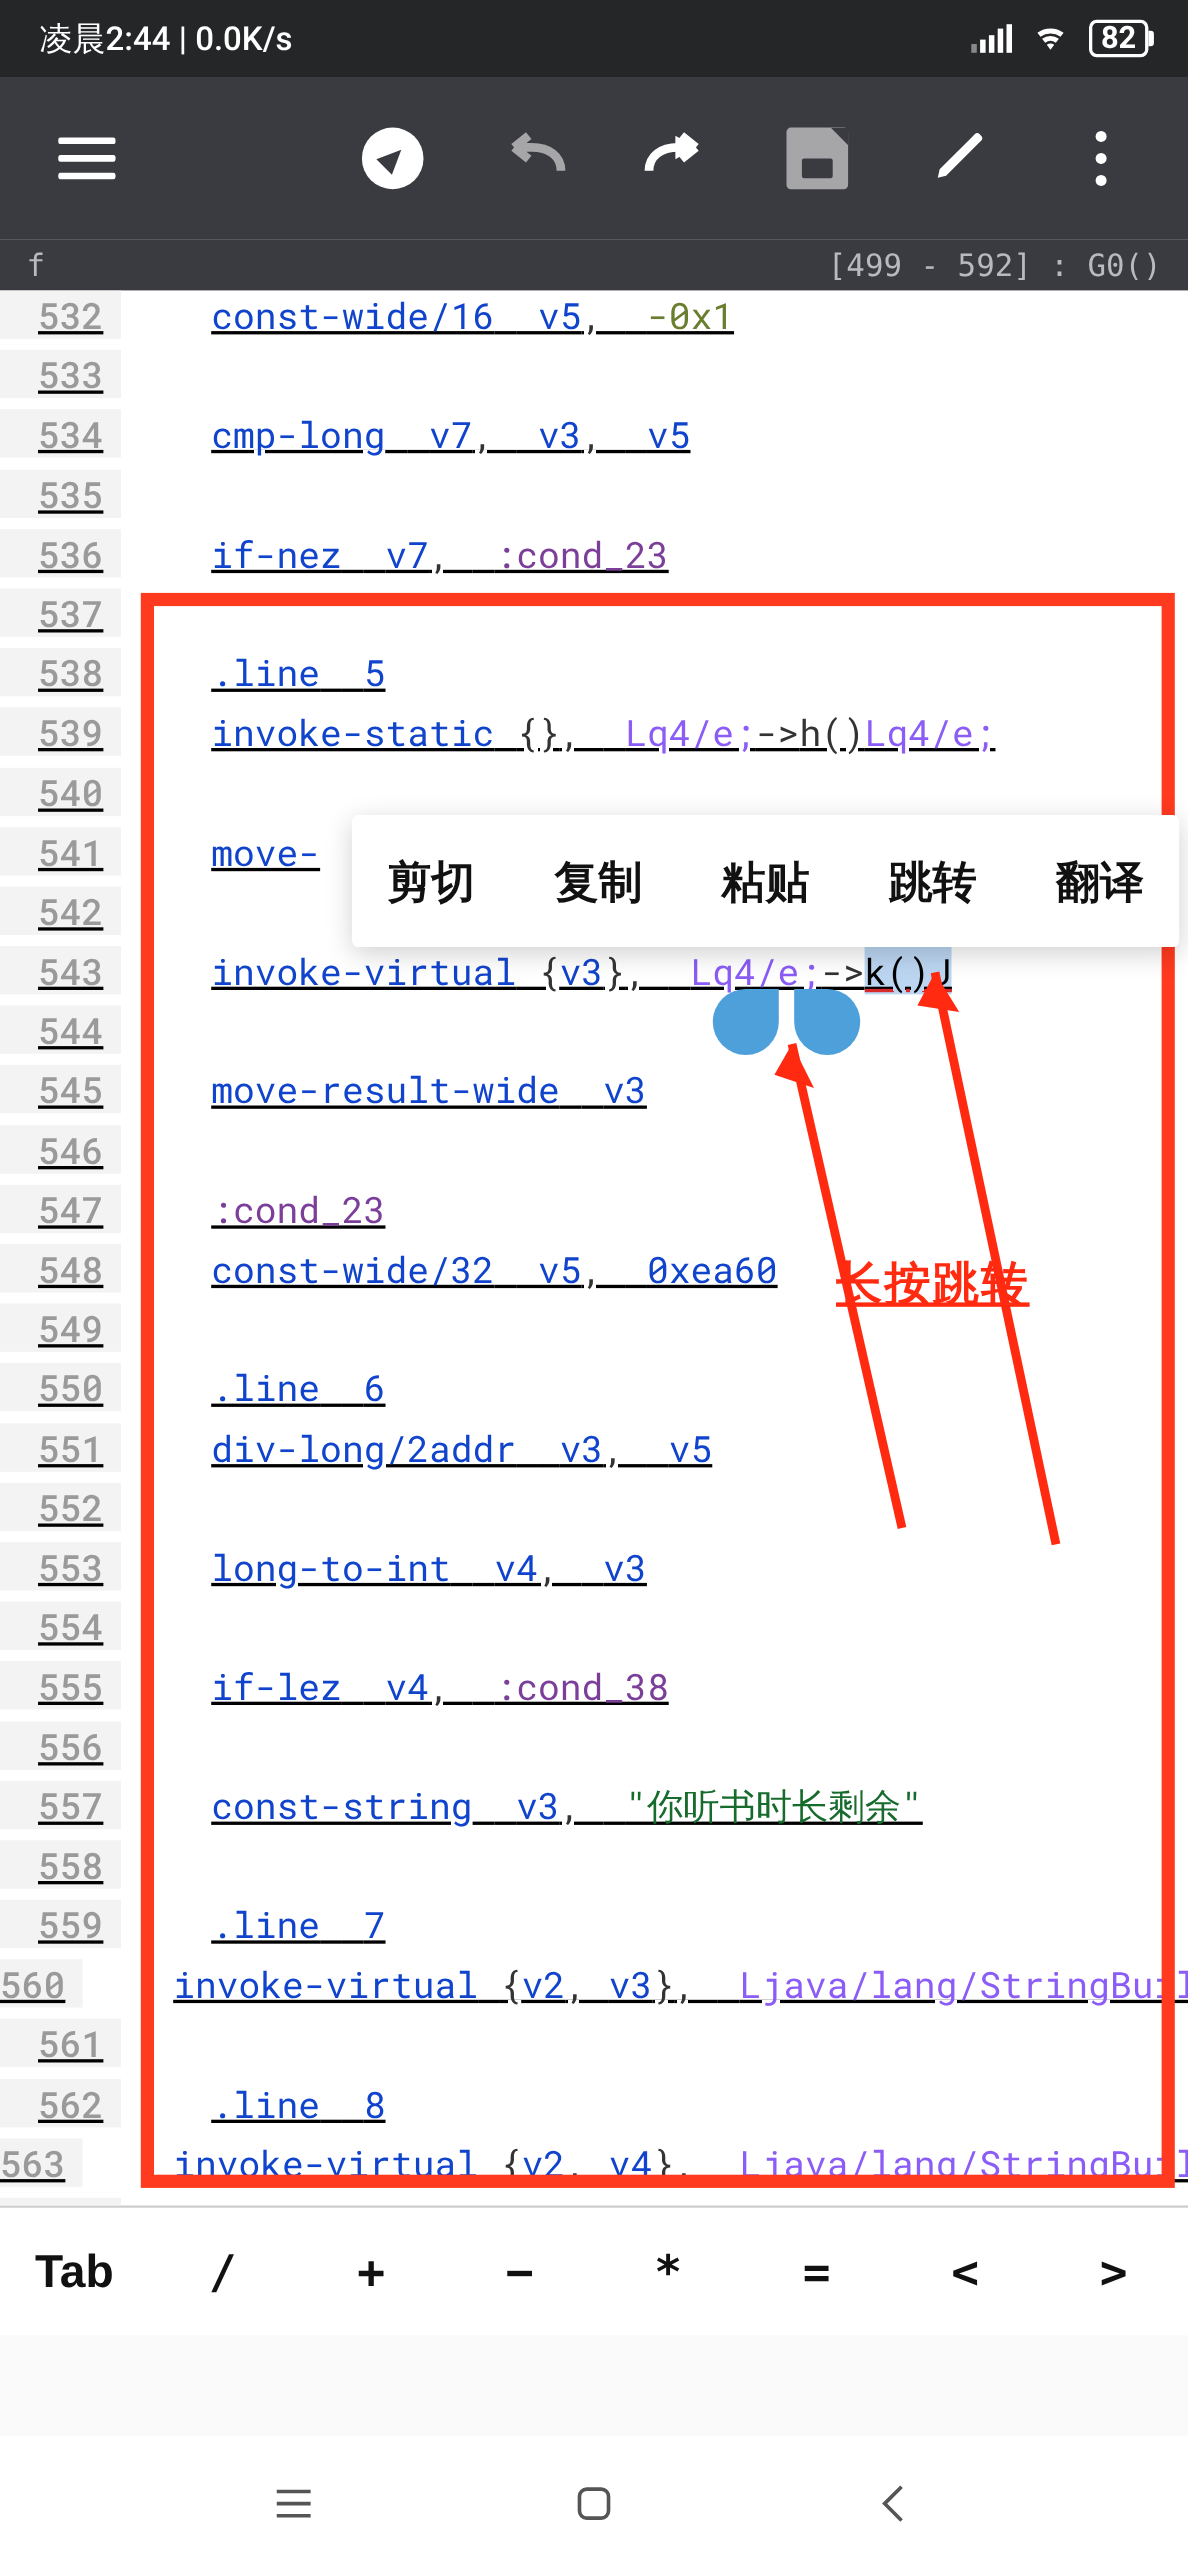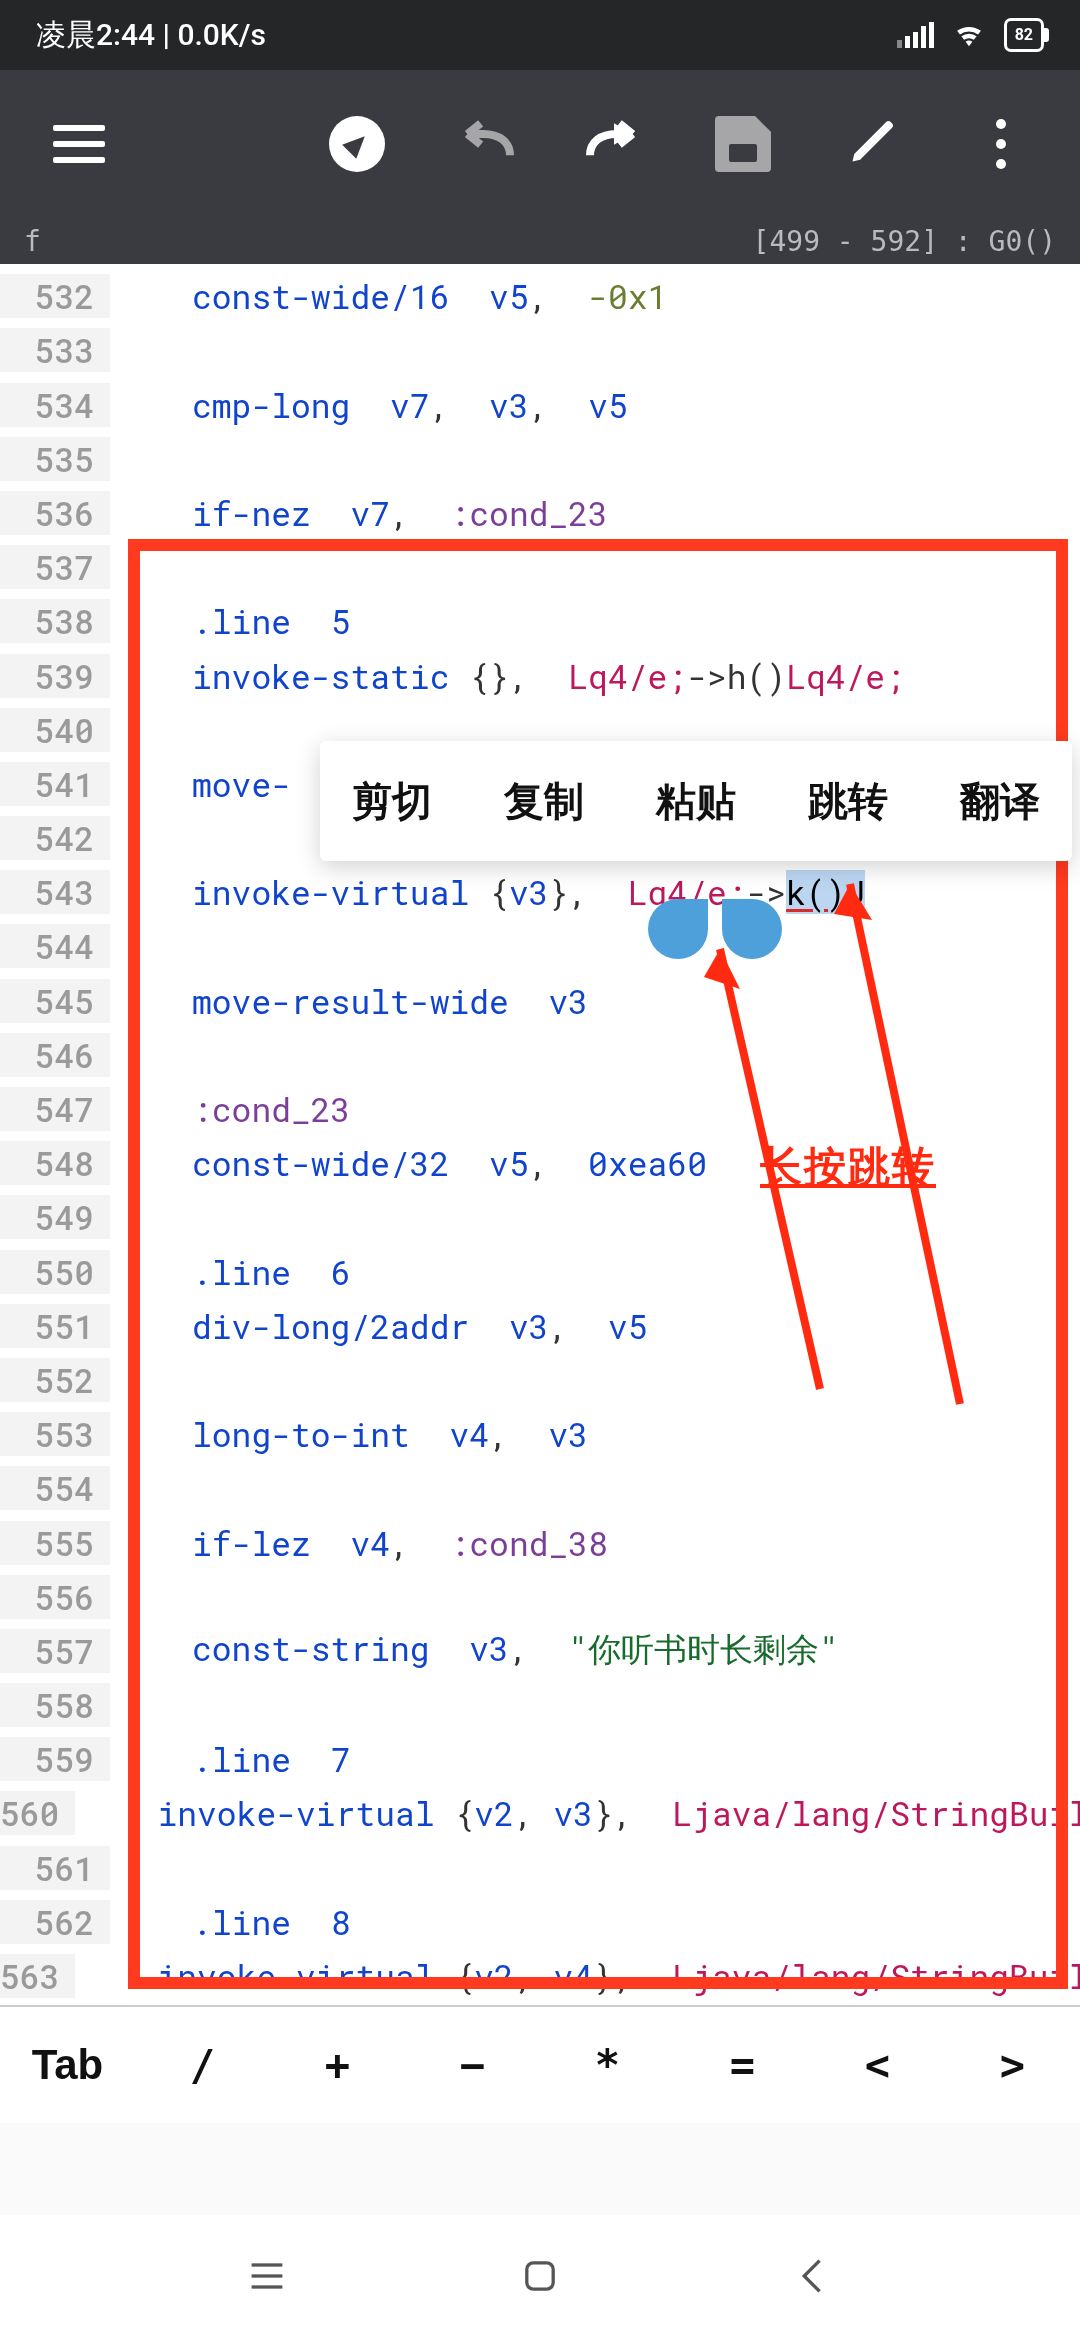--- a/index.html
+++ b/index.html
@@ -5,21 +5,21 @@
   * { margin: 0; padding: 0; box-sizing: border-box; }
   html, body { width: 1080px; height: 2340px; overflow: hidden; font-family: -apple-system, "Segoe UI", Roboto, sans-serif; background: #fff; }
 
   
   .status-bar { height: 70px; background: #252628; color: #fff; display: flex; align-items: center; justify-content: space-between; padding: 0 36px; font-size: 30px; font-weight: 500; }
   .status-right { display: flex; align-items: center; gap: 18px; }
   .signal-icon { display: inline-flex; align-items: flex-end; gap: 3px; height: 26px; }
   .signal-bar { width: 5px; background: #fff; display: inline-block; }
   .signal-bar.dim { background: #888; }
   .wifi-icon svg { width: 34px; height: 32px; fill: #fff; }
-  .battery-box { border: 3px solid #fff; border-radius: 7px; padding: 1px 8px; font-size: 16px; font-weight: 700; line-height: 26px; position: relative; }
+  .battery-box { border: 3px solid #fff; border-radius: 7px; padding: 1px 8px; font-size: 28px; font-weight: 700; line-height: 26px; position: relative; }
   .battery-box::after { content:""; position:absolute; right:-8px; top:50%; transform:translateY(-50%); width:5px; height:14px; background:#fff; border-radius:0 3px 3px 0; }
 
   
   .toolbar { height: 148px; background: #3a3b40; display: flex; align-items: center; justify-content: flex-start; padding: 0 20px; gap: 10px; }
   .tb-btn { width: 120px; height: 100px; display: flex; align-items: center; justify-content: center; }
   .menu-icon { display: flex; flex-direction: column; gap: 10px; }
   .menu-icon span { width: 52px; height: 6px; background: #fff; border-radius: 2px; }
   .compass-icon { width: 56px; height: 56px; border-radius: 50%; background: #fff; position: relative; }
   .compass-icon::after { content:""; position:absolute; top:50%; left:50%; transform:translate(-50%,-50%) rotate(45deg); width:0; height:0;
       border-left:10px solid transparent; border-right:10px solid transparent; border-bottom:22px solid #3a3b40; }
@@ -34,28 +34,28 @@
   .more-icon { display:flex; flex-direction:column; gap:10px; }
   .more-icon span { width:10px; height:10px; background:#fff; border-radius:50%; }
   .tb-spacer-sm { width: 140px; }
 
   
   .crumb { height: 46px; background: #3a3b40; color: #b9b9be; display:flex; align-items:center; justify-content:space-between; padding:0 24px; font-family: monospace; font-size: 28px; }
 
   
   .editor { position: relative; height: calc(2340px - 70px - 148px - 46px - 118px - 92px - 125px); overflow:hidden; }
   .lines { font-family: "Roboto Mono","DejaVu Sans Mono",monospace; font-size: 33px; }
-  .line { display:flex; height: 54.2px; align-items:flex-end; }
+  .line { display:flex; height: 54.2px; align-items:flex-start;text-decoration:underline; }
   .gutter { width: 110px; text-align:right; padding-right:16px; color:#9a9a9a; background:#f3f3f3; font-weight:500; }
   .code { padding-left: 82px; white-space: pre; }
   .kw { color:#1144cc; }
   .reg { color:#1144cc; }
   .num { color:#1144cc; }
   .lit { color:#1144cc; }
-  .id { color:#be185d; }
+  .id { color:#8b5cf6; }
   .dir { color:#1144cc; }
   .label { color:#7c3f99; }
   .str { color:#176b2c; }
   .negnum { color:#6a7e2f; }
   .sel { background:#bcd6f2; text-decoration: underline; text-decoration-color:#d72a2a; text-underline-offset:4px; }
 
   
   .highlight-box { position:absolute; border:12px solid #ff3a1f; pointer-events:none; }
 
   

